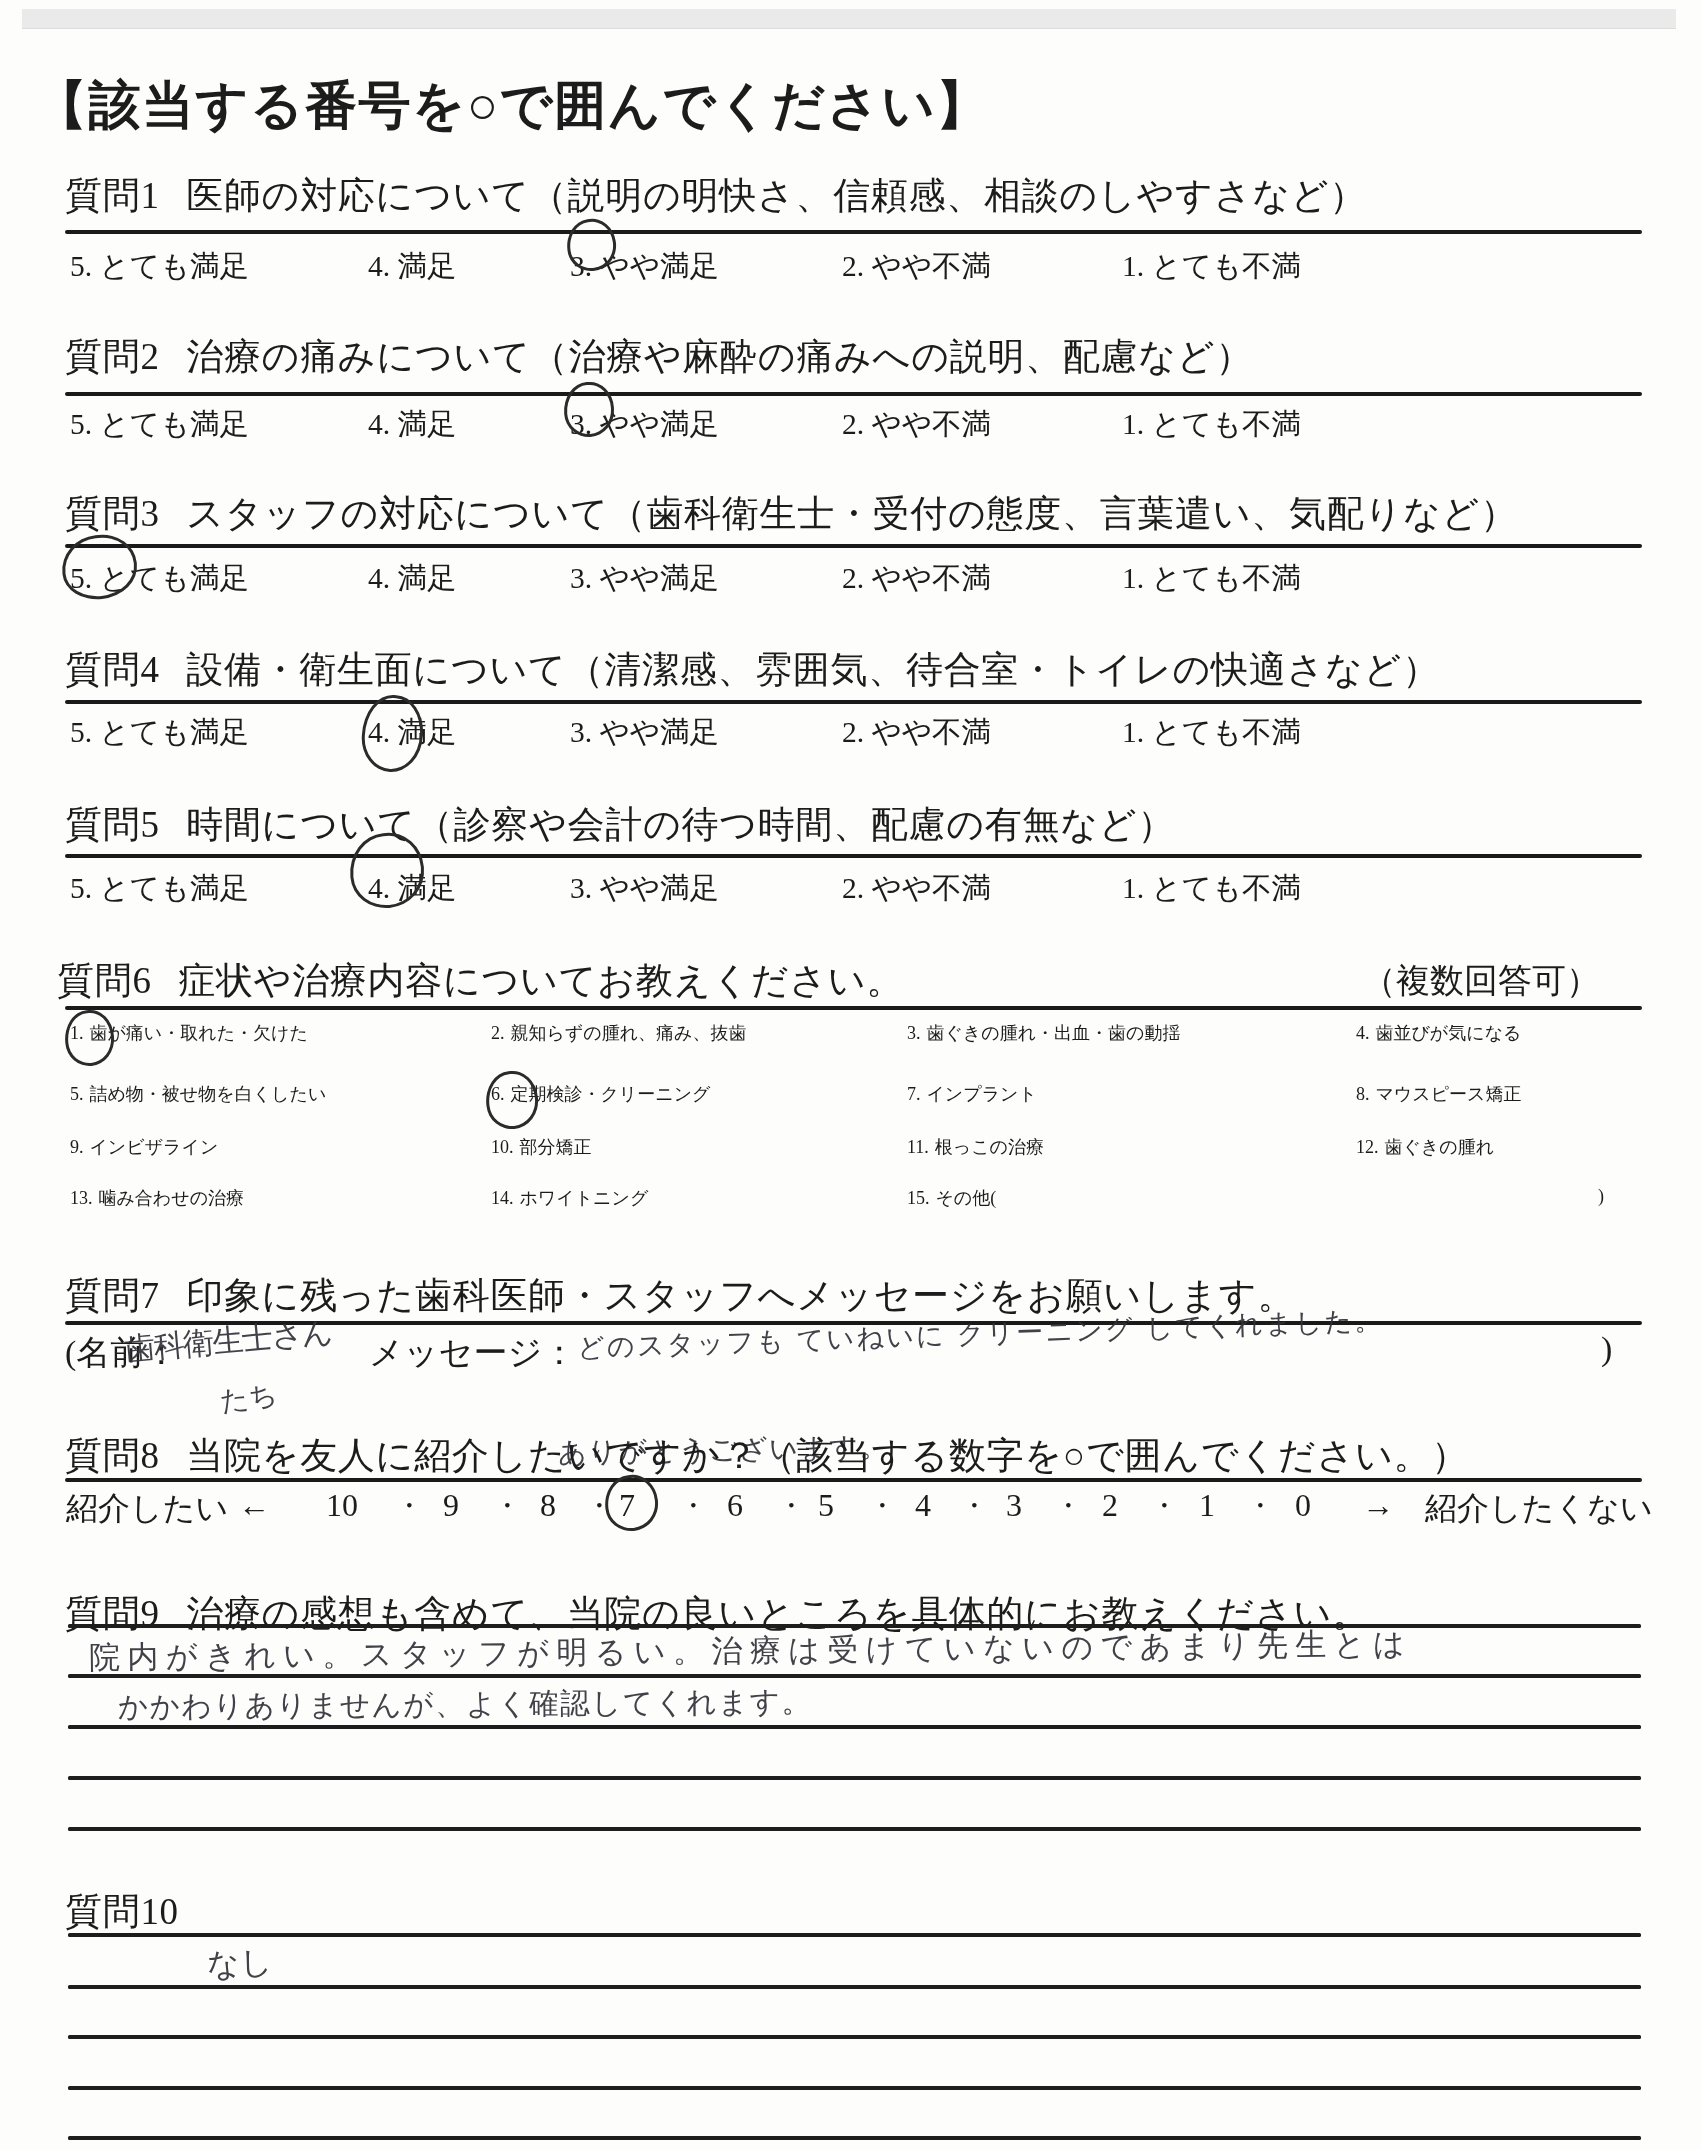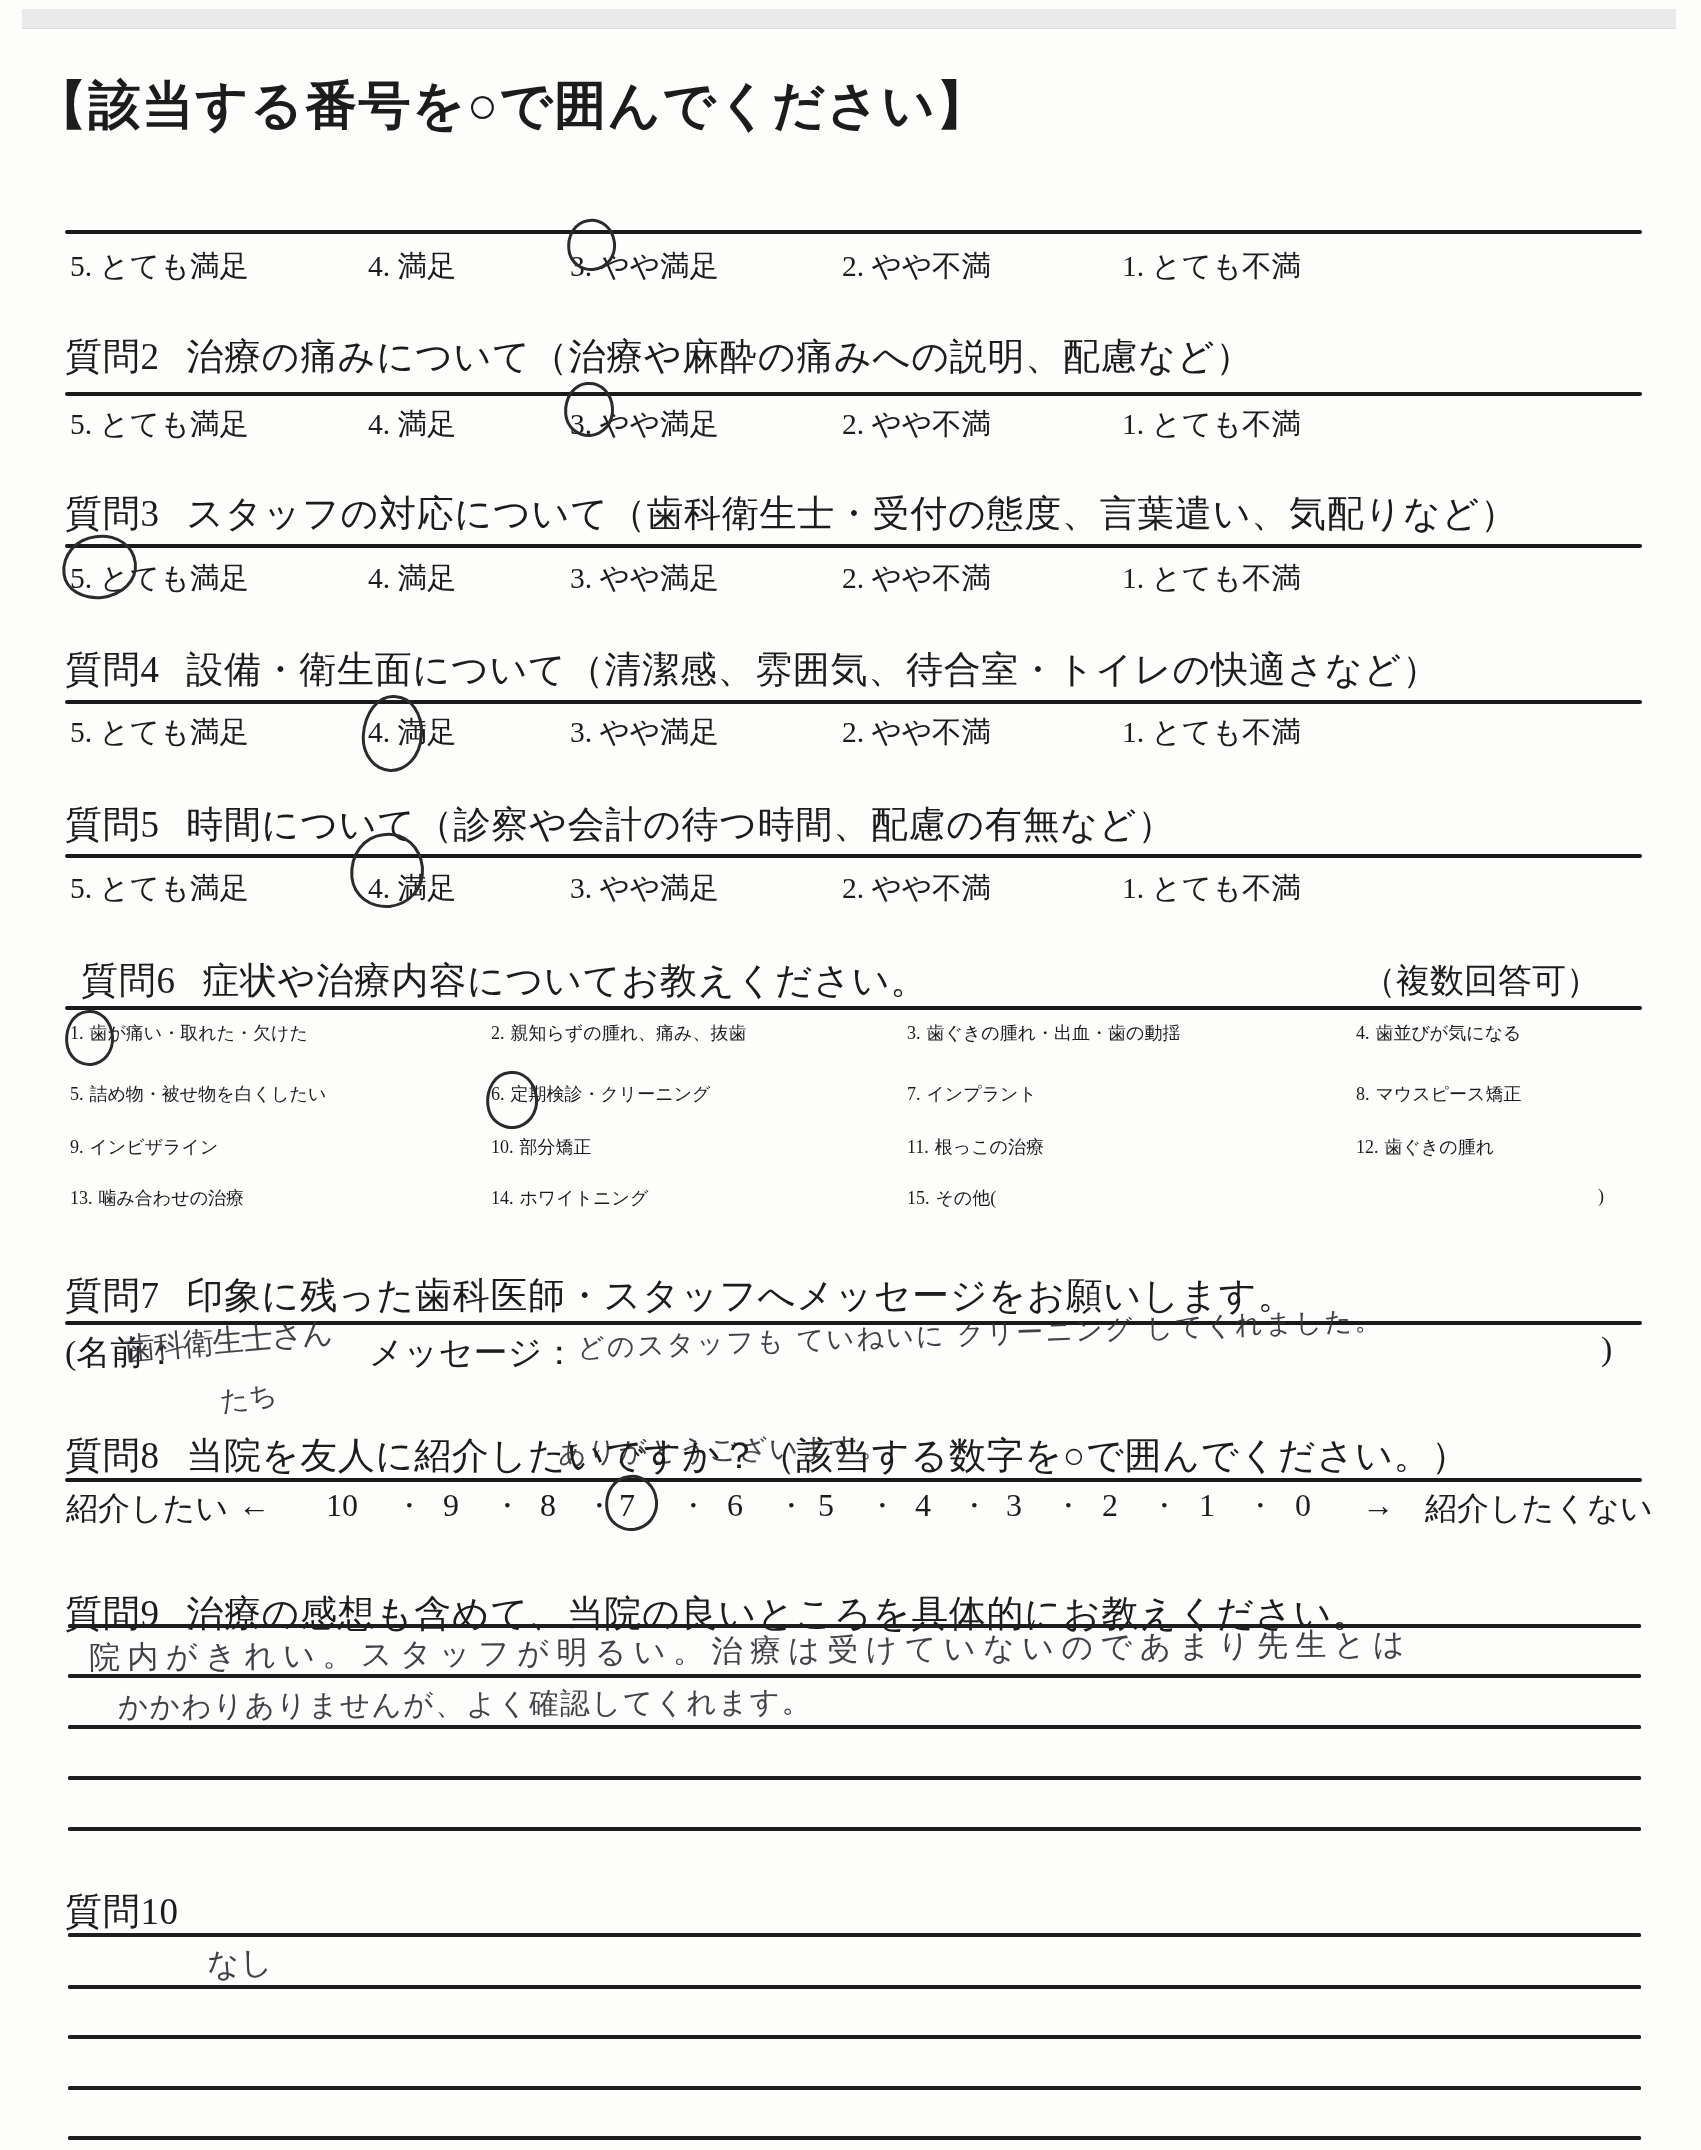--- a/index.html
+++ b/index.html
@@ -27,20 +27,24 @@
 </style>
 </head>
 <body>
 
 <div class="page">
 
   <div class="scanband"></div>
 
   <div class="abs print title" style="left:35px;top:71px;">【該当する番号を○で囲んでください】</div>
 
+  <div class="abs qheader print" style="left:65px;top:171px;">
+    <span>質問1</span>
+    <span>医師の対応について（説明の明快さ、信頼感、相談のしやすさなど）</span>
+  </div>
   <div class="rule" style="left:65px;top:230px;width:1577px;"></div>
   <span class="opt print" style="left:70px;top:247px;"><span class="optnum">5.</span><span>とても満足</span></span>
   <span class="opt print" style="left:368px;top:247px;"><span class="optnum">4.</span><span>満足</span></span>
   <span class="opt print" style="left:570px;top:247px;"><span class="optnum">3.</span><span>やや満足</span></span>
   <span class="opt print" style="left:842px;top:247px;"><span class="optnum">2.</span><span>やや不満</span></span>
   <span class="opt print" style="left:1122px;top:247px;"><span class="optnum">1.</span><span>とても不満</span></span>
   <div class="hand-circle" style="left:567px;top:219px;width:43px;height:46px;transform:rotate(-8deg);"></div>
 
   <div class="abs qheader print" style="left:65px;top:332px;">
     <span>質問2</span>
@@ -83,21 +87,21 @@
     <span>時間について（診察や会計の待つ時間、配慮の有無など）</span>
   </div>
   <div class="rule" style="left:65px;top:854px;width:1577px;"></div>
   <span class="opt print" style="left:70px;top:869px;"><span class="optnum">5.</span><span>とても満足</span></span>
   <span class="opt print" style="left:368px;top:869px;"><span class="optnum">4.</span><span>満足</span></span>
   <span class="opt print" style="left:570px;top:869px;"><span class="optnum">3.</span><span>やや満足</span></span>
   <span class="opt print" style="left:842px;top:869px;"><span class="optnum">2.</span><span>やや不満</span></span>
   <span class="opt print" style="left:1122px;top:869px;"><span class="optnum">1.</span><span>とても不満</span></span>
   <div class="hand-circle" style="left:350px;top:833px;width:68px;height:69px;transform:rotate(-5deg);"></div>
 
-  <div class="abs qheader print" style="left:81px;top:956px;text-align:right;">
+  <div class="abs qheader print" style="left:57px;top:956px;text-align:right;">
     <span>質問6</span>
     <span>症状や治療内容についてお教えください。</span>
   </div>
   <div class="abs print note" style="left:1362px;top:958px;">（複数回答可）</div>
   <div class="rule" style="left:65px;top:1006px;width:1577px;"></div>
 
   <span class="q6opt print" style="left:70px;top:1021px;"><span class="q6num">1.</span><span>歯が痛い・取れた・欠けた</span></span>
   <span class="q6opt print" style="left:491px;top:1021px;"><span class="q6num">2.</span><span>親知らずの腫れ、痛み、抜歯</span></span>
   <span class="q6opt print" style="left:907px;top:1021px;"><span class="q6num">3.</span><span>歯ぐきの腫れ・出血・歯の動揺</span></span>
   <span class="q6opt print" style="left:1356px;top:1021px;"><span class="q6num">4.</span><span>歯並びが気になる</span></span>

